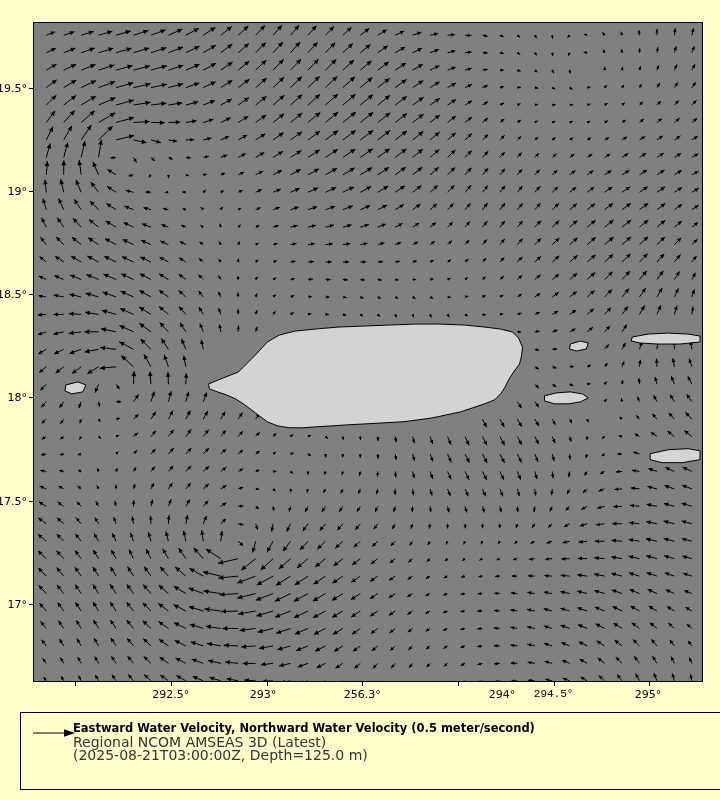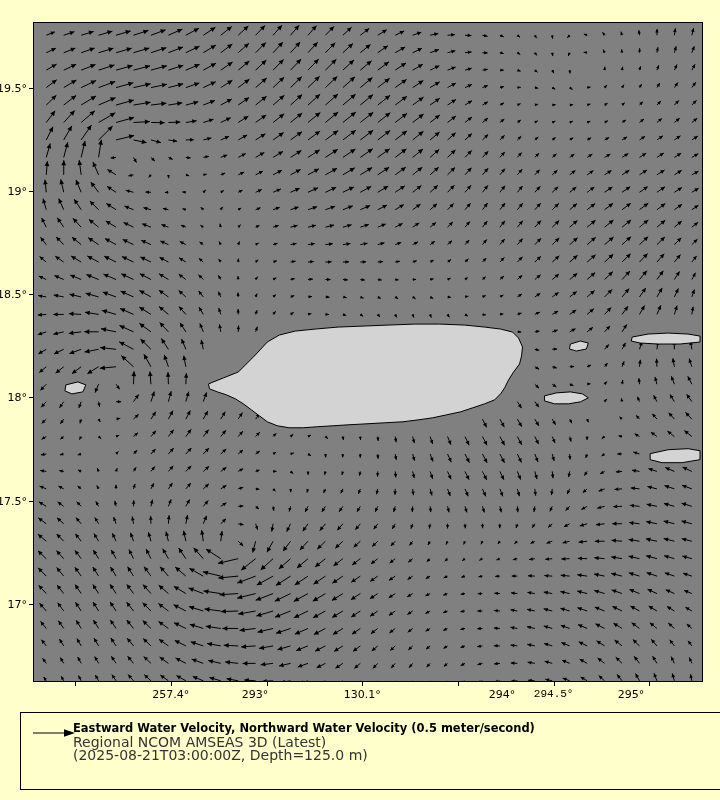--- a/index.html
+++ b/index.html
@@ -2781,31 +2781,31 @@
 
         <path fill="#d3d3d3" stroke="#000000" stroke-width="1" d="M600,315 L616,312 L636,311 L656,312 L668,314 L668,320 L648,322 L626,322 L608,321 L599,319 Z"></path>
 
         <path fill="#d3d3d3" stroke="#000000" stroke-width="1" d="M618,432 L636,428 L656,427 L668,429 L668,438 L650,441 L630,441 L618,438 Z"></path>
       </svg>
     </div>
     <div id="axis-ticks">
         <div class="tick" style="left: 42.1143px; top: 660px; width: 1px; height: 4px;"></div>
         <div class="tick-label xlab" style="left: 42.1143px; top: 666px; margin-top: 28px;">292°</div>
         <div class="tick" style="left: 137.829px; top: 660px; width: 1px; height: 4px;"></div>
-        <div class="tick-label xlab" style="left: 137.829px; top: 666px;">257.4°</div>
+        <div class="tick-label xlab" style="left: 137.829px; top: 666px;">292.5°</div>
         <div class="tick" style="left: 233.543px; top: 660px; width: 1px; height: 4px;"></div>
-        <div class="tick-label xlab" style="left: 222px; top: 666px;">293°</div>
+        <div class="tick-label xlab" style="left: 230px; top: 666px;">293°</div>
         <div class="tick" style="left: 329.257px; top: 660px; width: 1px; height: 4px;"></div>
-        <div class="tick-label xlab" style="left: 329.257px; top: 666px;">130.1°</div>
+        <div class="tick-label xlab" style="left: 329.257px; top: 666px;">256.3°</div>
         <div class="tick" style="left: 424.971px; top: 660px; width: 1px; height: 4px;"></div>
         <div class="tick-label xlab" style="left: 424.971px; top: 666px; margin-left: 44px;">294°</div>
         <div class="tick" style="left: 520.686px; top: 660px; width: 1px; height: 4px;"></div>
         <div class="tick-label xlab" style="left: 520.686px; top: 666px; font-family: Liberation Mono, monospace;">294.5°</div>
         <div class="tick" style="left: 616.4px; top: 660px; width: 1px; height: 4px;"></div>
-        <div class="tick-label xlab" style="left: 598px; top: 666px;">295°</div>
+        <div class="tick-label xlab" style="left: 615px; top: 666px;">295°</div>
         <div class="tick" style="left: -4px; top: 66px; width: 4px; height: 1px;"></div>
         <div class="tick-label ylab" style="left: -48px; top: 66px; width: 42px;">19.5°</div>
         <div class="tick" style="left: -4px; top: 169.125px; width: 4px; height: 1px;"></div>
         <div class="tick-label ylab" style="left: -48px; top: 169.125px; width: 42px;">19°</div>
         <div class="tick" style="left: -4px; top: 272.25px; width: 4px; height: 1px;"></div>
         <div class="tick-label ylab" style="left: -48px; top: 272.25px; width: 42px;">18.5°</div>
         <div class="tick" style="left: -4px; top: 375.375px; width: 4px; height: 1px;"></div>
         <div class="tick-label ylab" style="left: -48px; top: 375.375px; width: 42px;">18°</div>
         <div class="tick" style="left: -4px; top: 478.5px; width: 4px; height: 1px;"></div>
         <div class="tick-label ylab" style="left: -48px; top: 478.5px; width: 42px;">17.5°</div>

